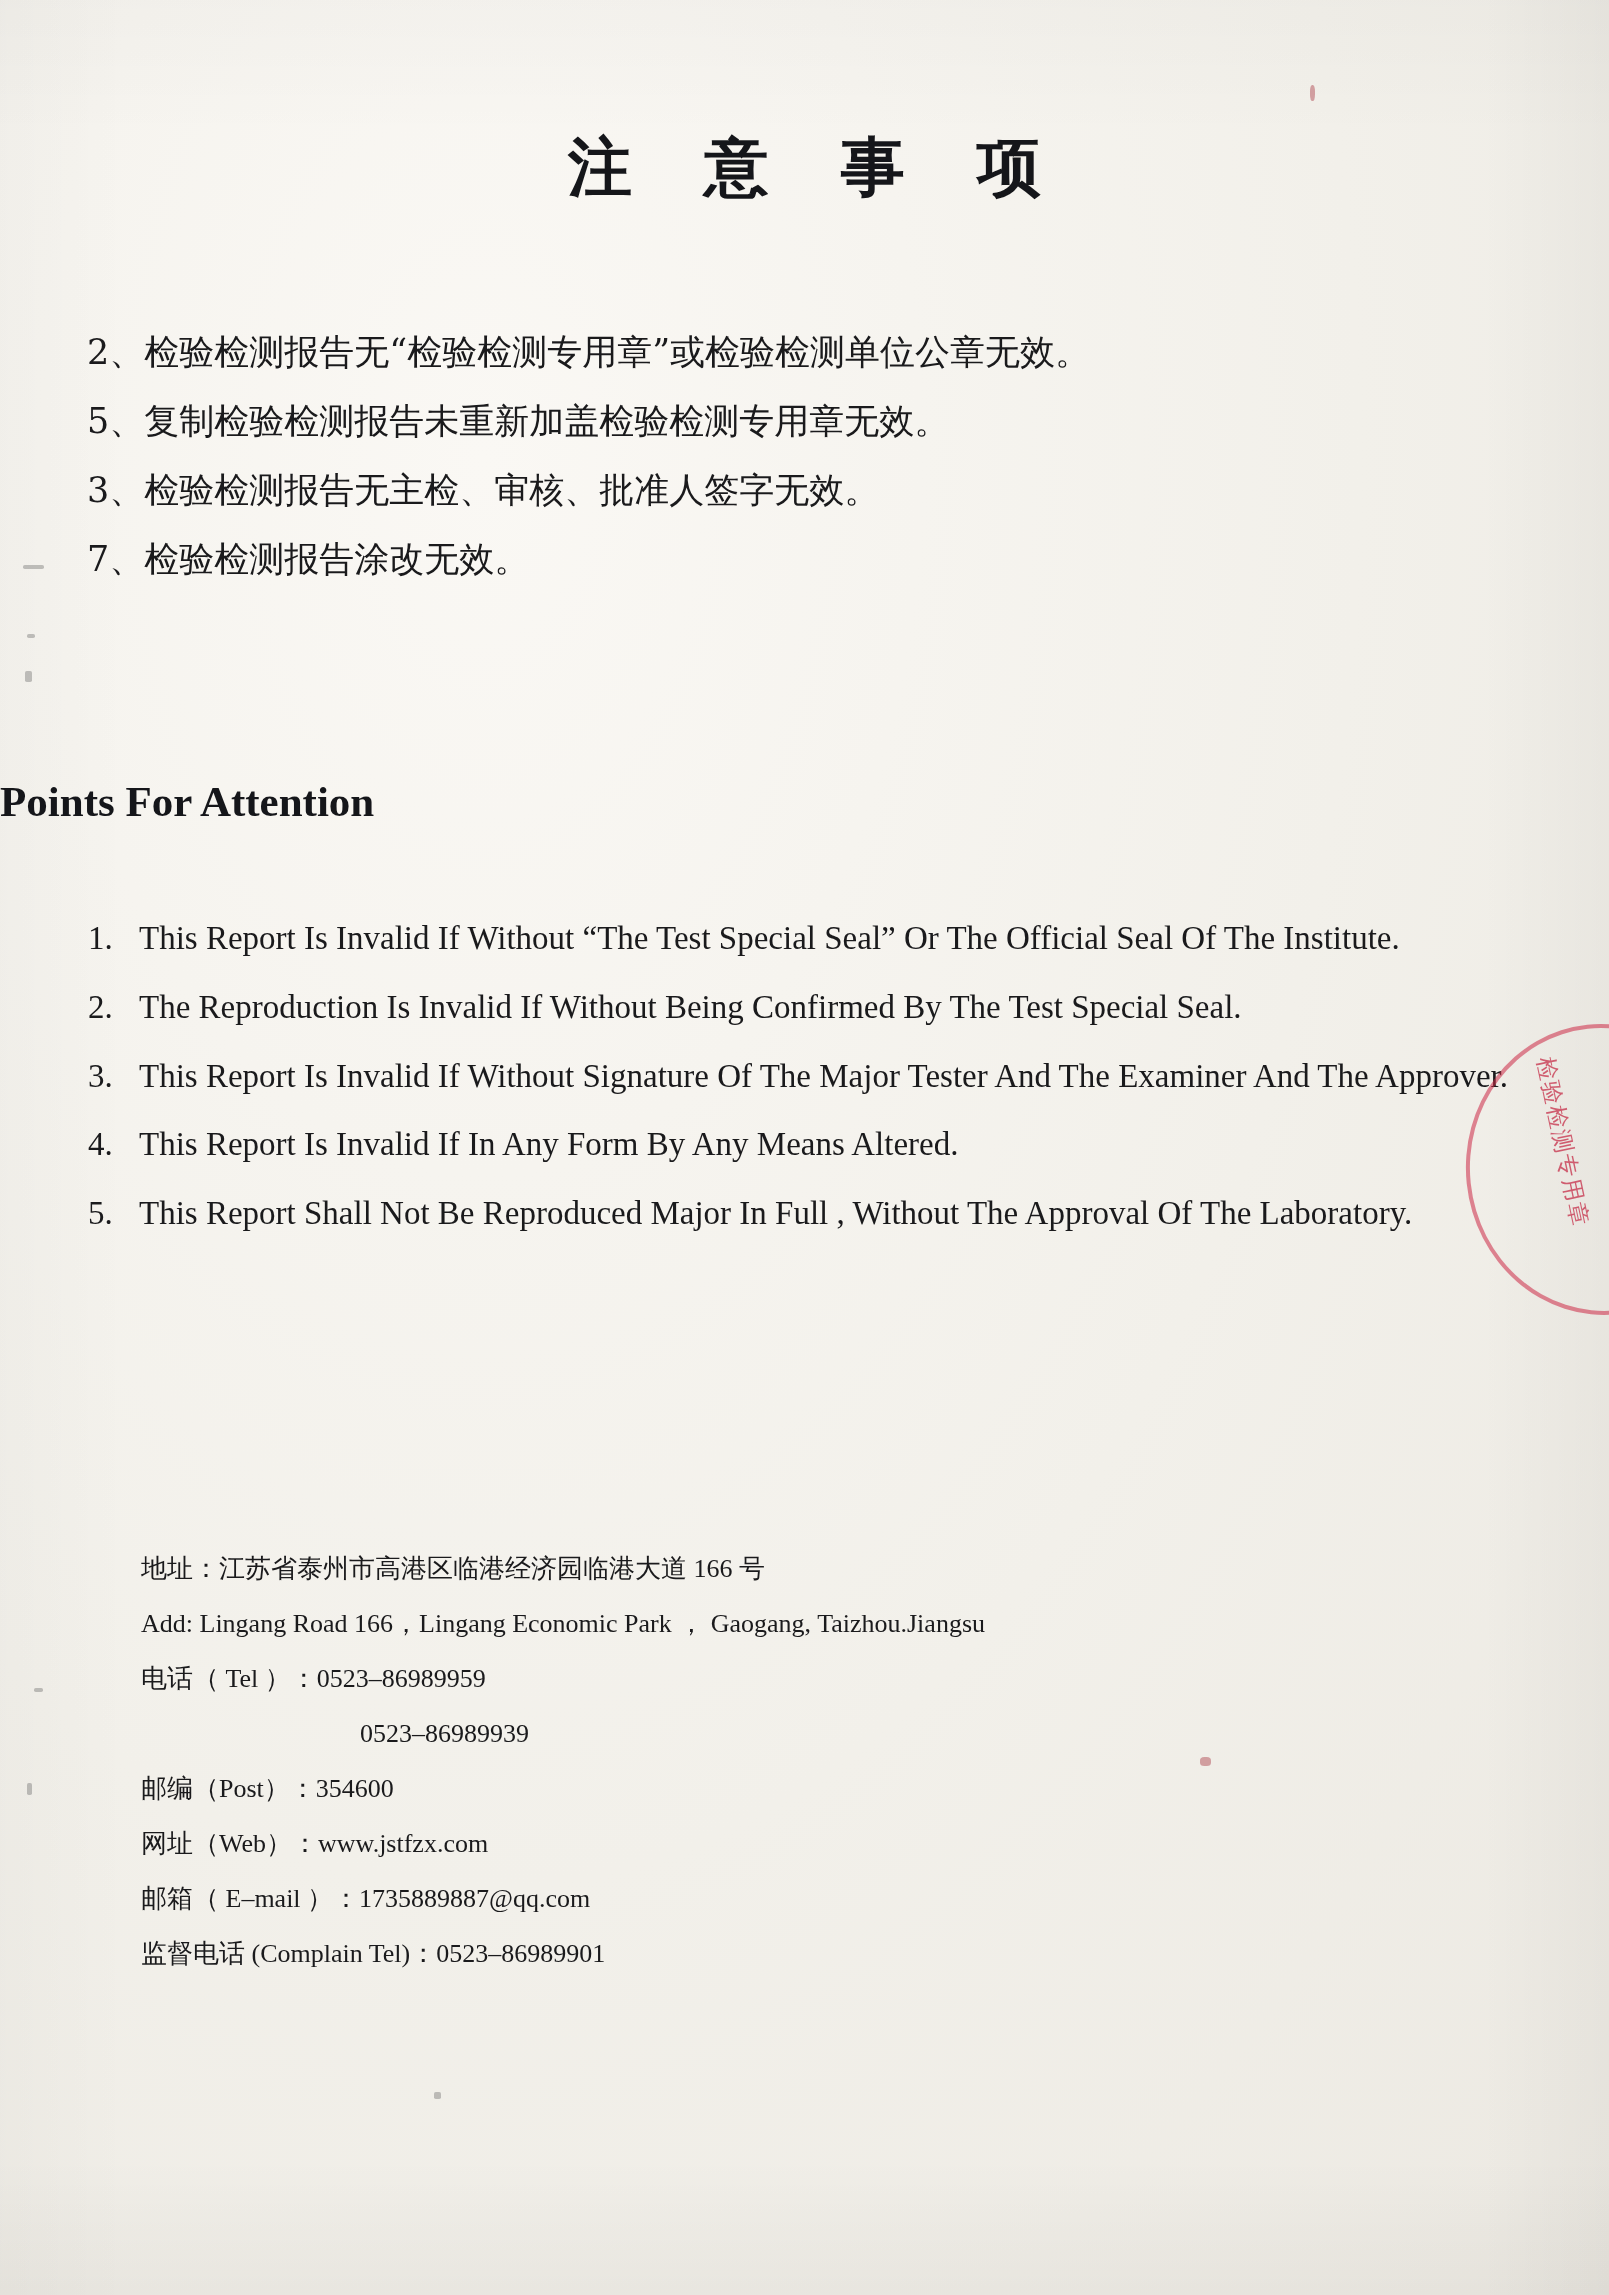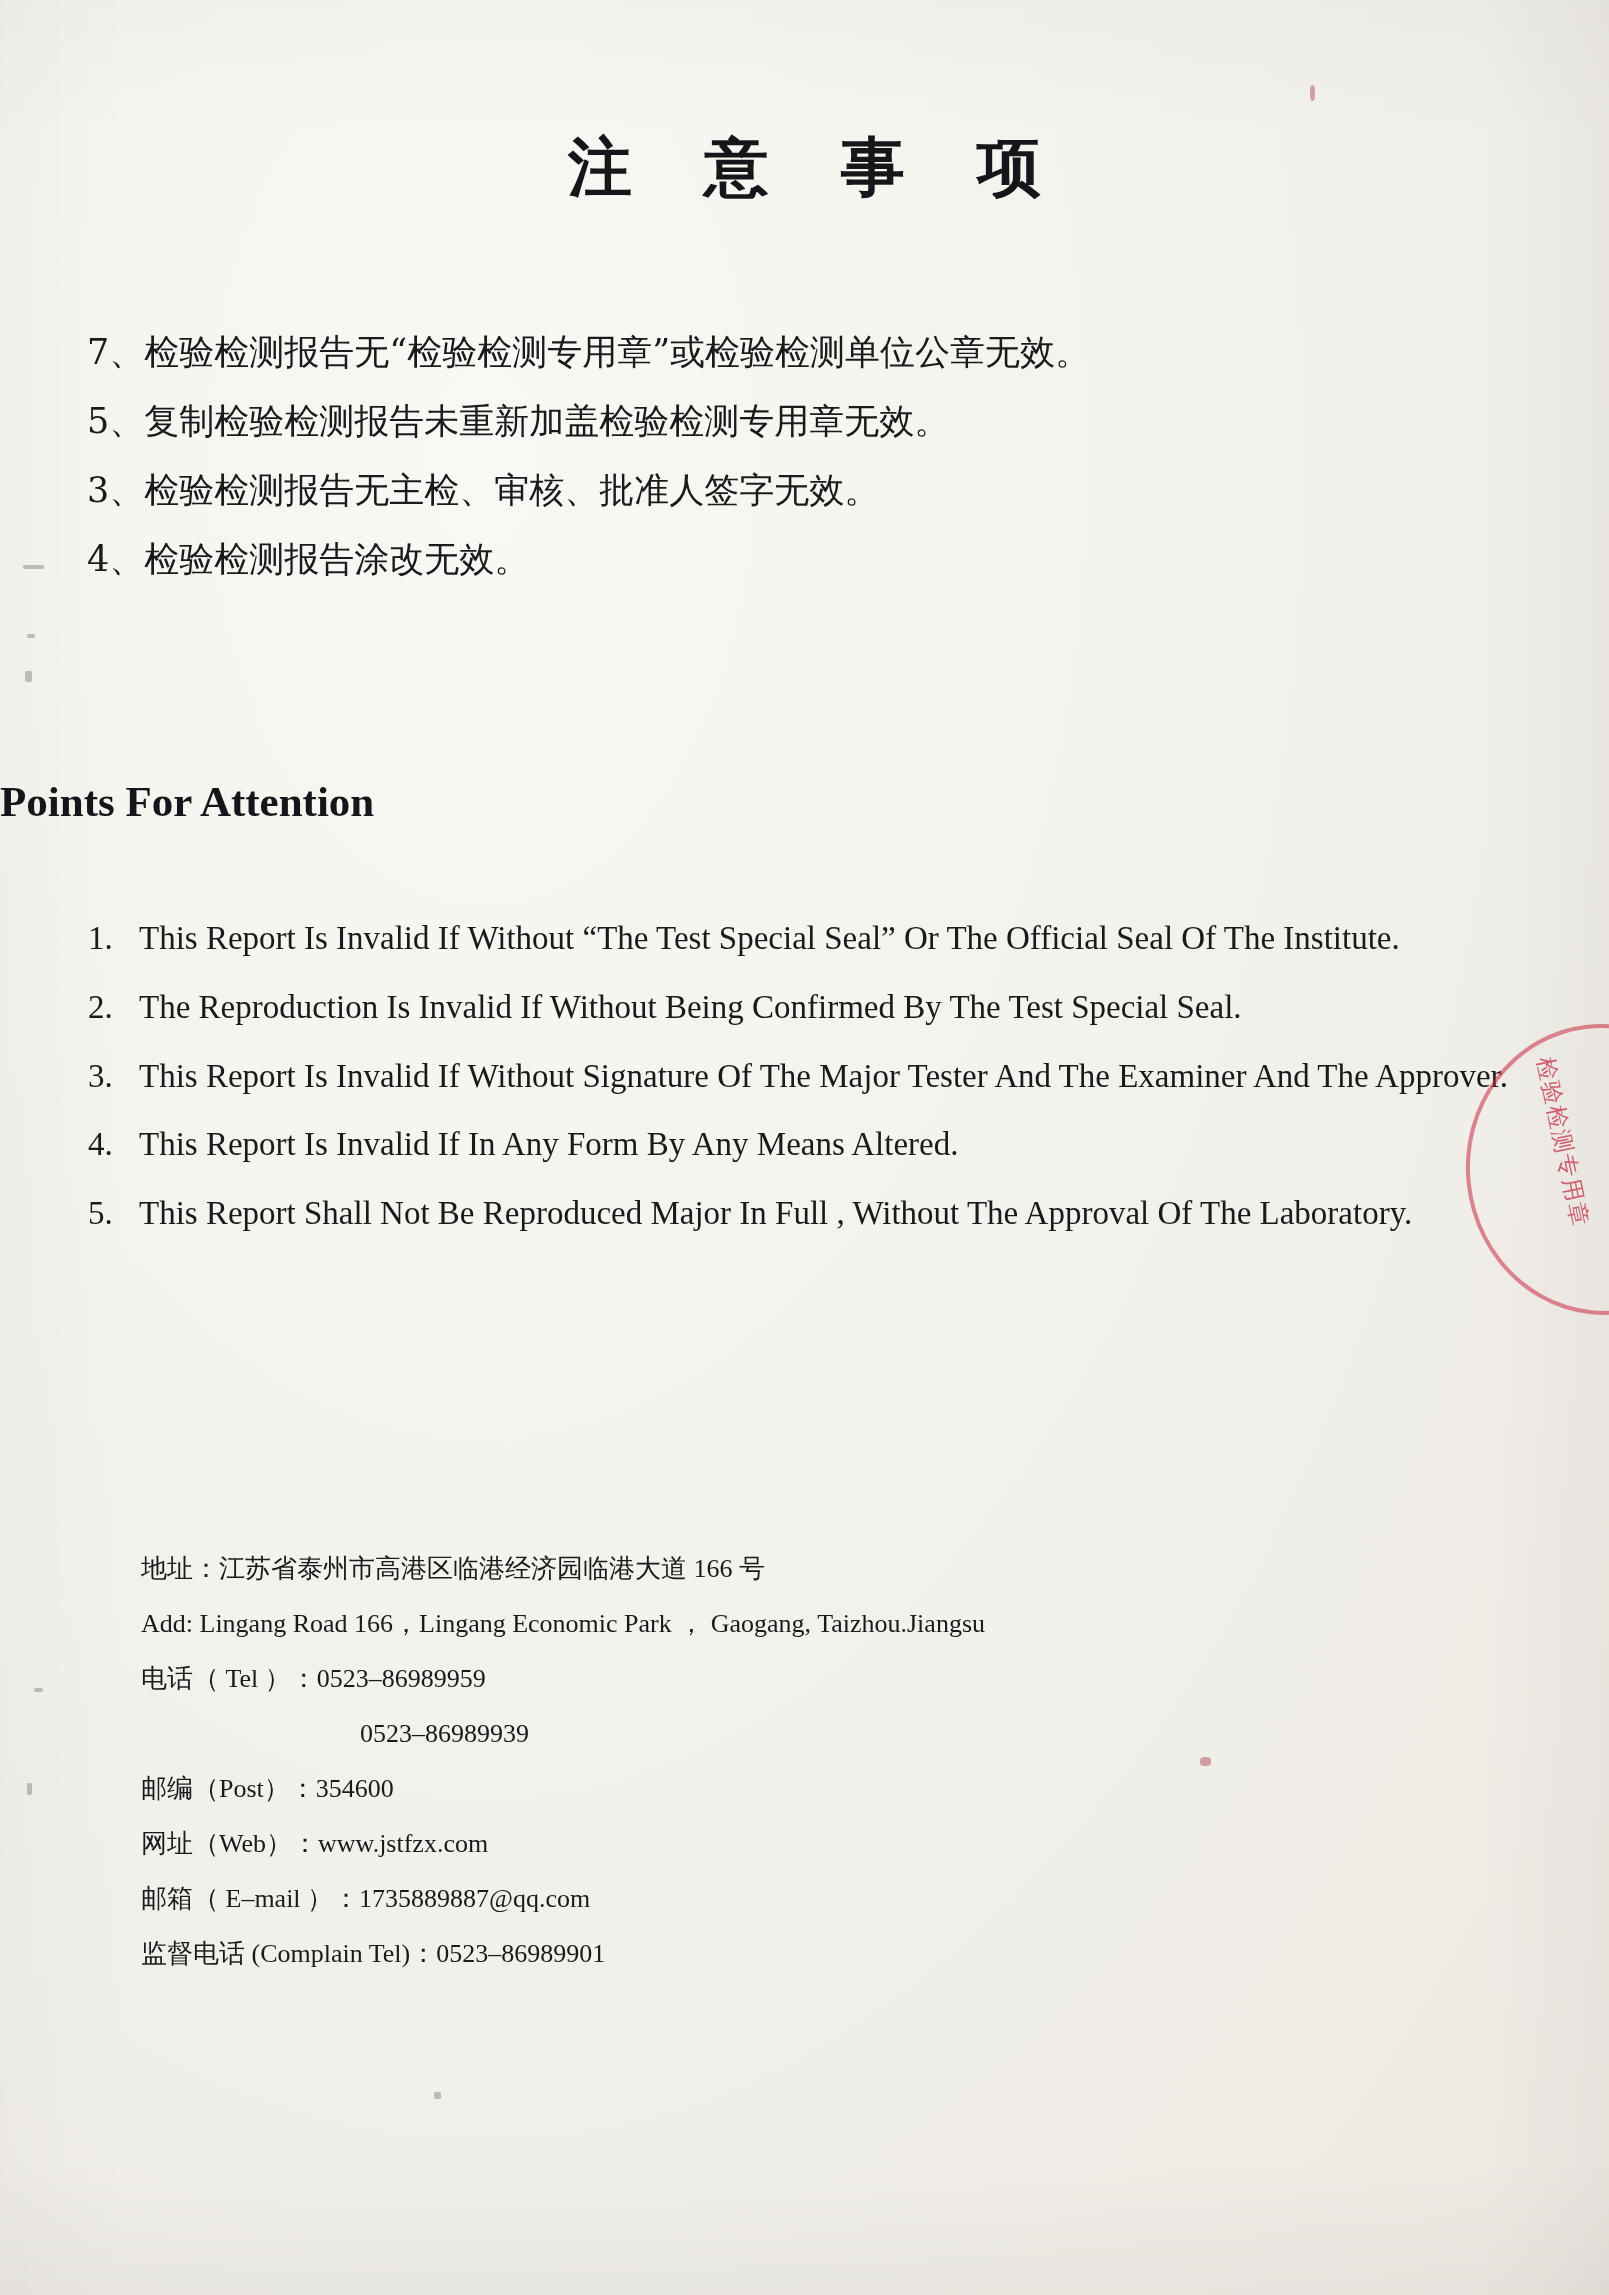--- a/index.html
+++ b/index.html
@@ -167,24 +167,24 @@
 <body>
 
 <div class="page">
   <div class="paper-noise"></div>
 
   <div class="content">
 
     <div class="title-cn">注 意 事 项</div>
 
     <div class="cn-list">
-      <div class="cn-item">7、检验检测报告无“检验检测专用章”或检验检测单位公章无效。</div>
+      <div class="cn-item">2、检验检测报告无“检验检测专用章”或检验检测单位公章无效。</div>
       <div class="cn-item">5、复制检验检测报告未重新加盖检验检测专用章无效。</div>
       <div class="cn-item">3、检验检测报告无主检、审核、批准人签字无效。</div>
-      <div class="cn-item">4、检验检测报告涂改无效。</div>
+      <div class="cn-item">7、检验检测报告涂改无效。</div>
     </div>
 
     <div class="title-en">Points For Attention</div>
 
     <div class="en-list">
       <div class="en-item">
         <span class="en-num">1.</span>
         <span class="en-text">This Report Is Invalid If Without “The Test  Special Seal” Or The Official Seal Of The Institute.</span>
       </div>
       <div class="en-item">

